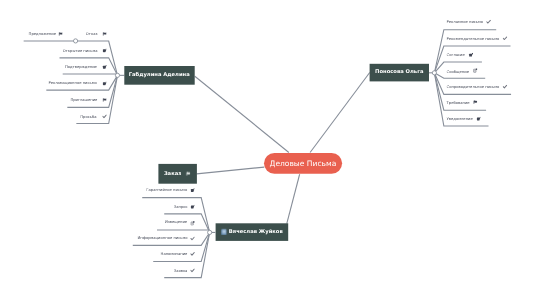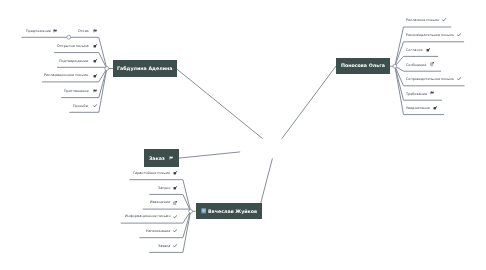--- a/index.html
+++ b/index.html
@@ -75,20 +75,23 @@
             <radialGradient id="ug" cx="50%" cy="42%" r="62%">
               <stop offset="0%" stop-color="#bdd3e6"></stop>
               <stop offset="100%" stop-color="#5f86ab"></stop>
             </radialGradient>
           </defs>
           <rect x="0.15" y="0.1" width="4.2" height="4.3" rx="0.45" fill="url(#ug)" stroke="none"></rect>
         </svg>
       </span>
       <span>Вячеслав Жуйков</span>
     </div>
+<div class="node rootpill" style="left:239.7px;top:138.7px;width:71.0px;height:19.8px;font-size:6.85px;">
+      <span>Деловые Письма</span>
+    </div>
 <div class="leaf" style="left:0;top:27.60px;height:6.00px;line-height:6.00px;width:88.20px;justify-content:flex-end;font-size:3.38px;">
       <span class="lbl">Отказ</span>
     </div>
 <div class="leaf" style="left:92.70px;top:27.95px;height:6.00px;line-height:6.00px;">
       <svg viewBox="0 0 4.4 4.4" width="4.1" height="4.1" fill="#3f4452" stroke="#3f4452" style="display:block;">
         <path d="M0.9 0.6 L0.9 3.6" stroke-width="0.7"></path>
         <path d="M0.95 0.65 C1.9 0.15 2.9 1.15 4.0 0.65 L4.0 2.45 C2.9 2.95 1.9 1.95 0.95 2.45 Z" stroke="none"></path>
       </svg>
     </div>
 <div class="leaf" style="left:0;top:42.90px;height:6.00px;line-height:6.00px;width:88.20px;justify-content:flex-end;font-size:3.38px;">

